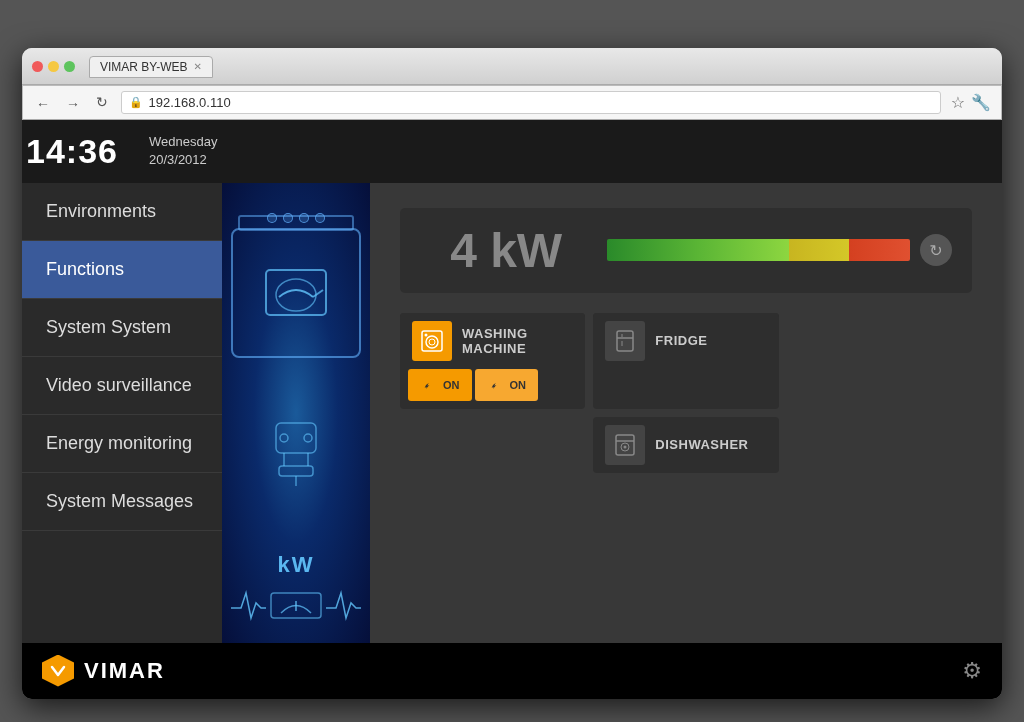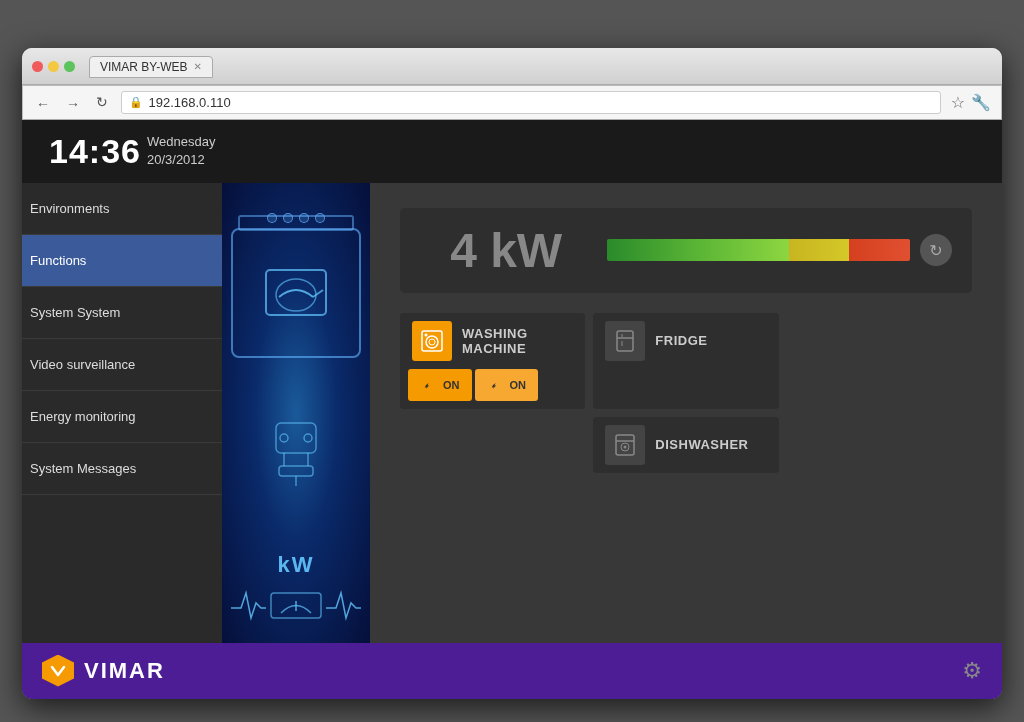--- a/index.html
+++ b/index.html
@@ -89,25 +89,25 @@
     .nav-icons { display: flex; gap: 6px; font-size: 16px; color: #666; }
 
     
     .app-container {
       background: #2a2a2a;
     }
 
     
     .app-header {
       background: #1a1a1a;
-      padding: 12px 27px;
+      padding: 12px 4px;
       color: white;
       display: flex;
       align-items: center;
-      gap: 6px;
+      gap: 31px;
     }
     .time-display {
       font-size: 34px;
       font-weight: bold;
       color: white;
       letter-spacing: 1px;
     }
     .date-display {
       font-size: 13px;
       color: #ccc;
@@ -120,23 +120,23 @@
       height: 460px;
     }
 
     
     .sidebar {
       width: 200px;
       background: #2a2a2a;
       flex-shrink: 0;
     }
     .sidebar-item {
-      padding: 18px 8px;
+      padding: 18px 24px;
       color: #ddd;
-      font-size: 13px;
+      font-size: 18px;
       border-bottom: 1px solid #3a3a3a;
       cursor: pointer;
     }
     .sidebar-item.active {
       background: #3a5a9a;
       color: white;
     }
 
     
     .hero-area {
@@ -323,21 +323,21 @@
       background: #f59a00;
       color: #333;
     }
     .ctrl-btn.on-orange-light {
       background: #f7a830;
       color: #333;
     }
 
     
     .app-footer {
-      background: #4c1d95;
+      background: #000000;
       padding: 12px 20px;
       display: flex;
       align-items: center;
       justify-content: space-between;
     }
     .vimar-logo {
       display: flex;
       align-items: center;
       gap: 10px;
     }

